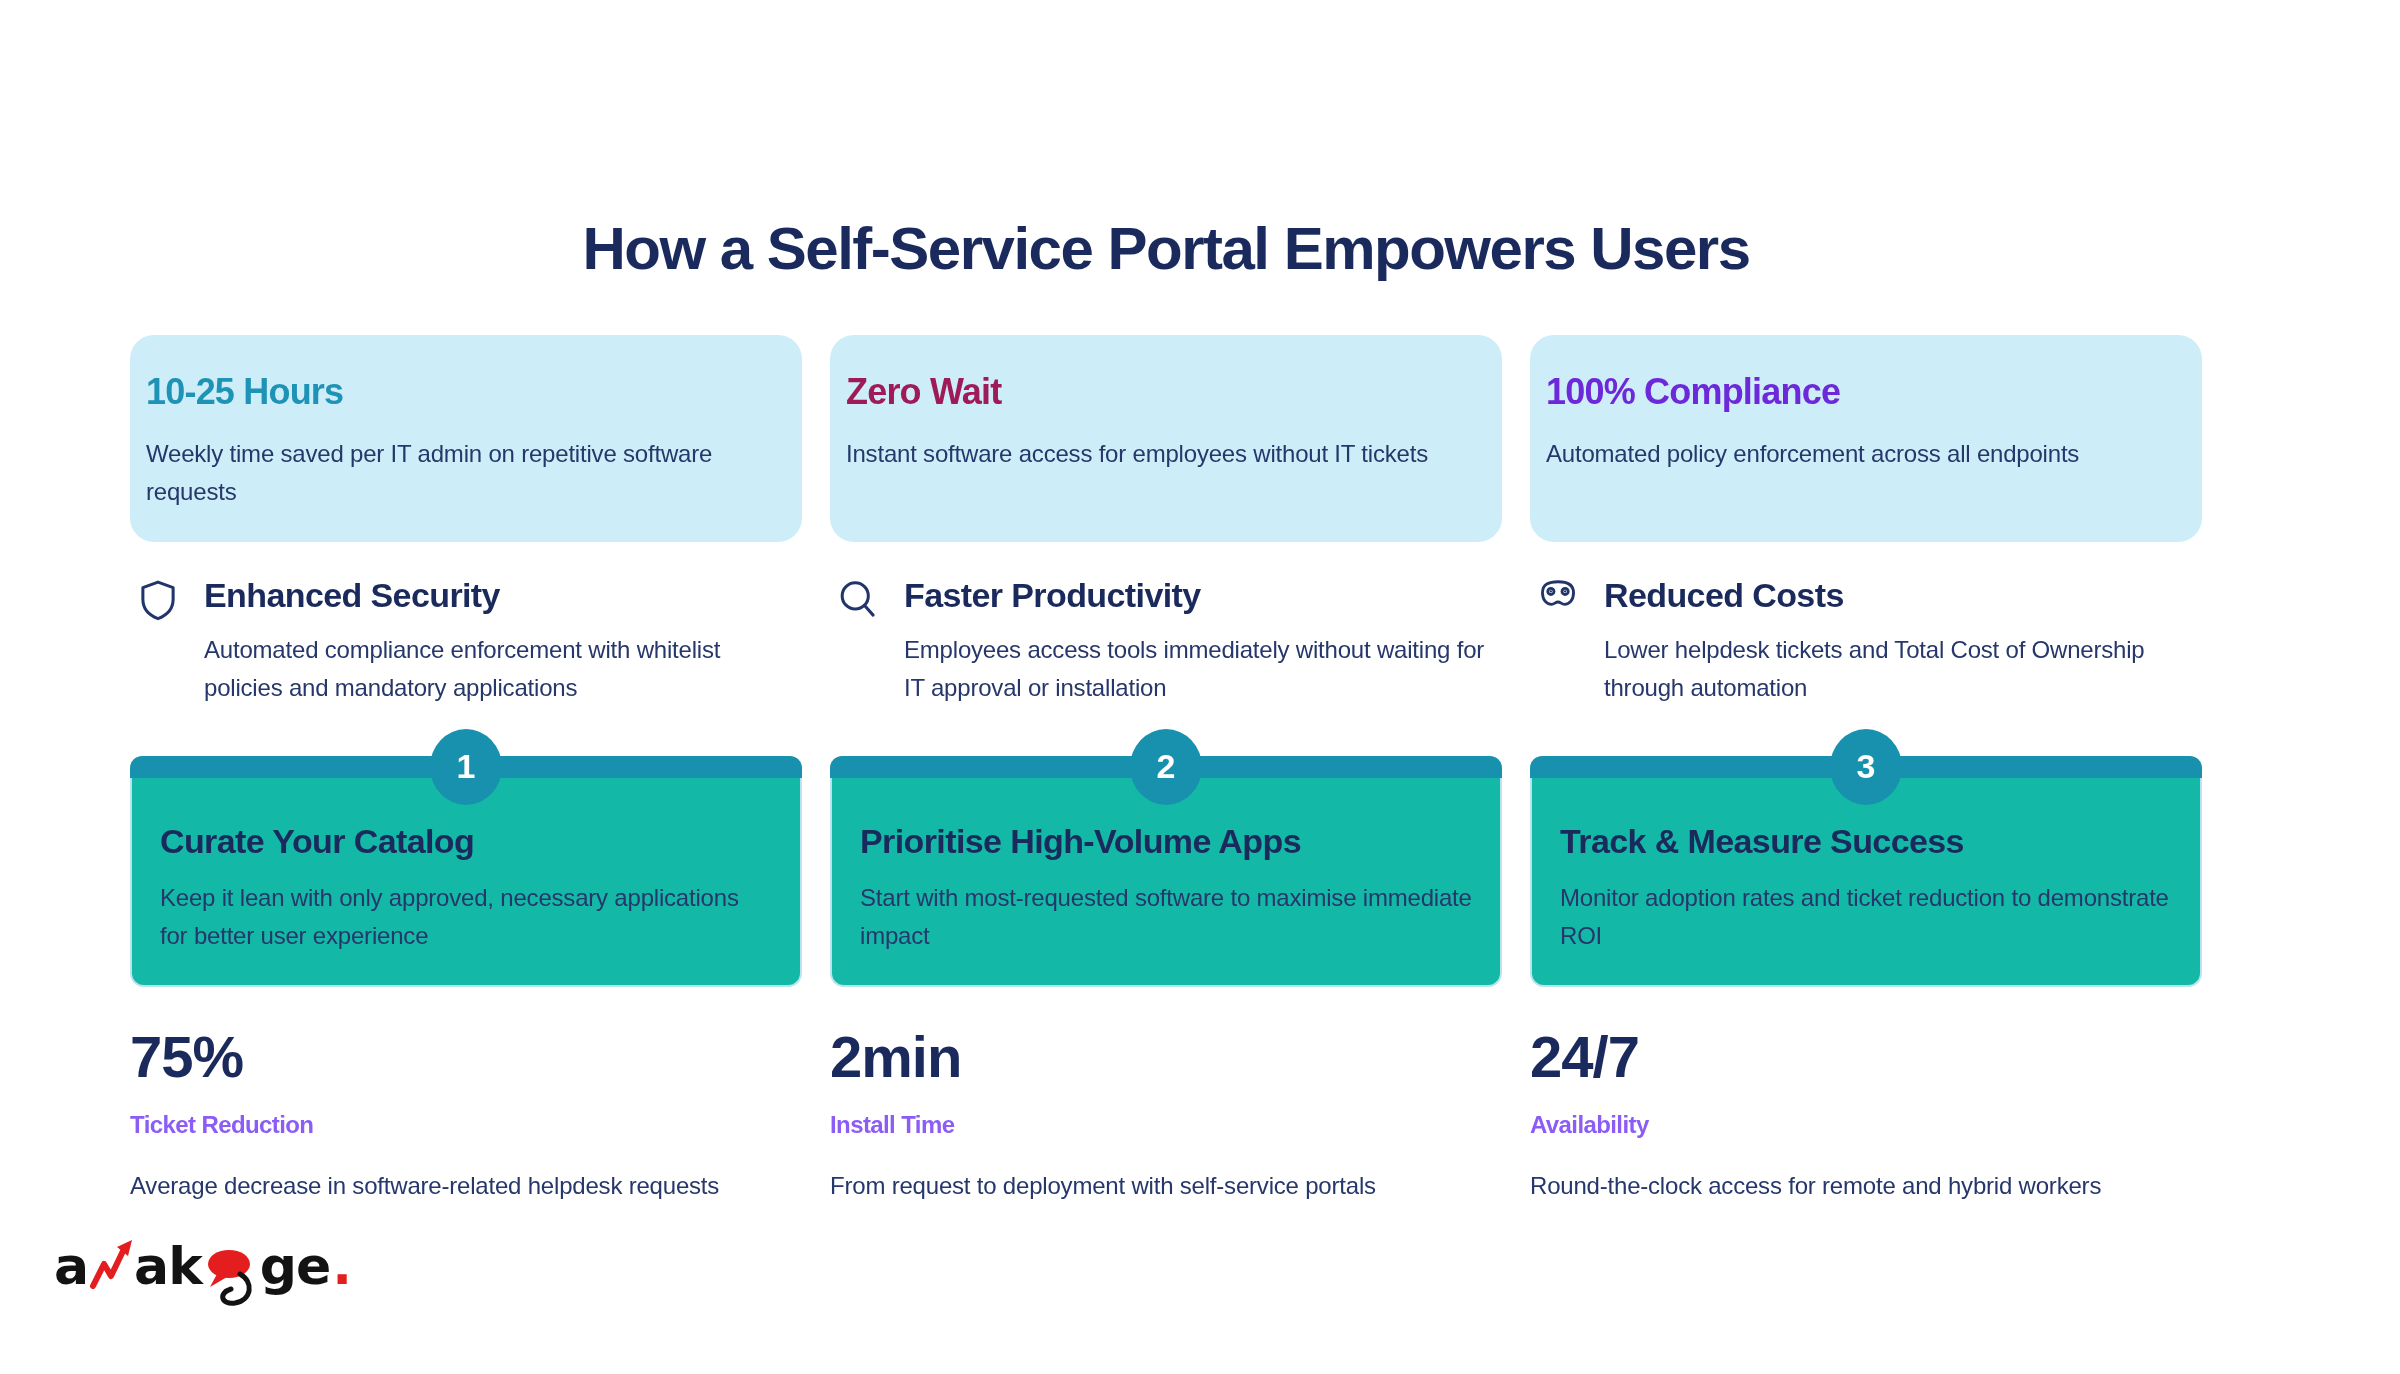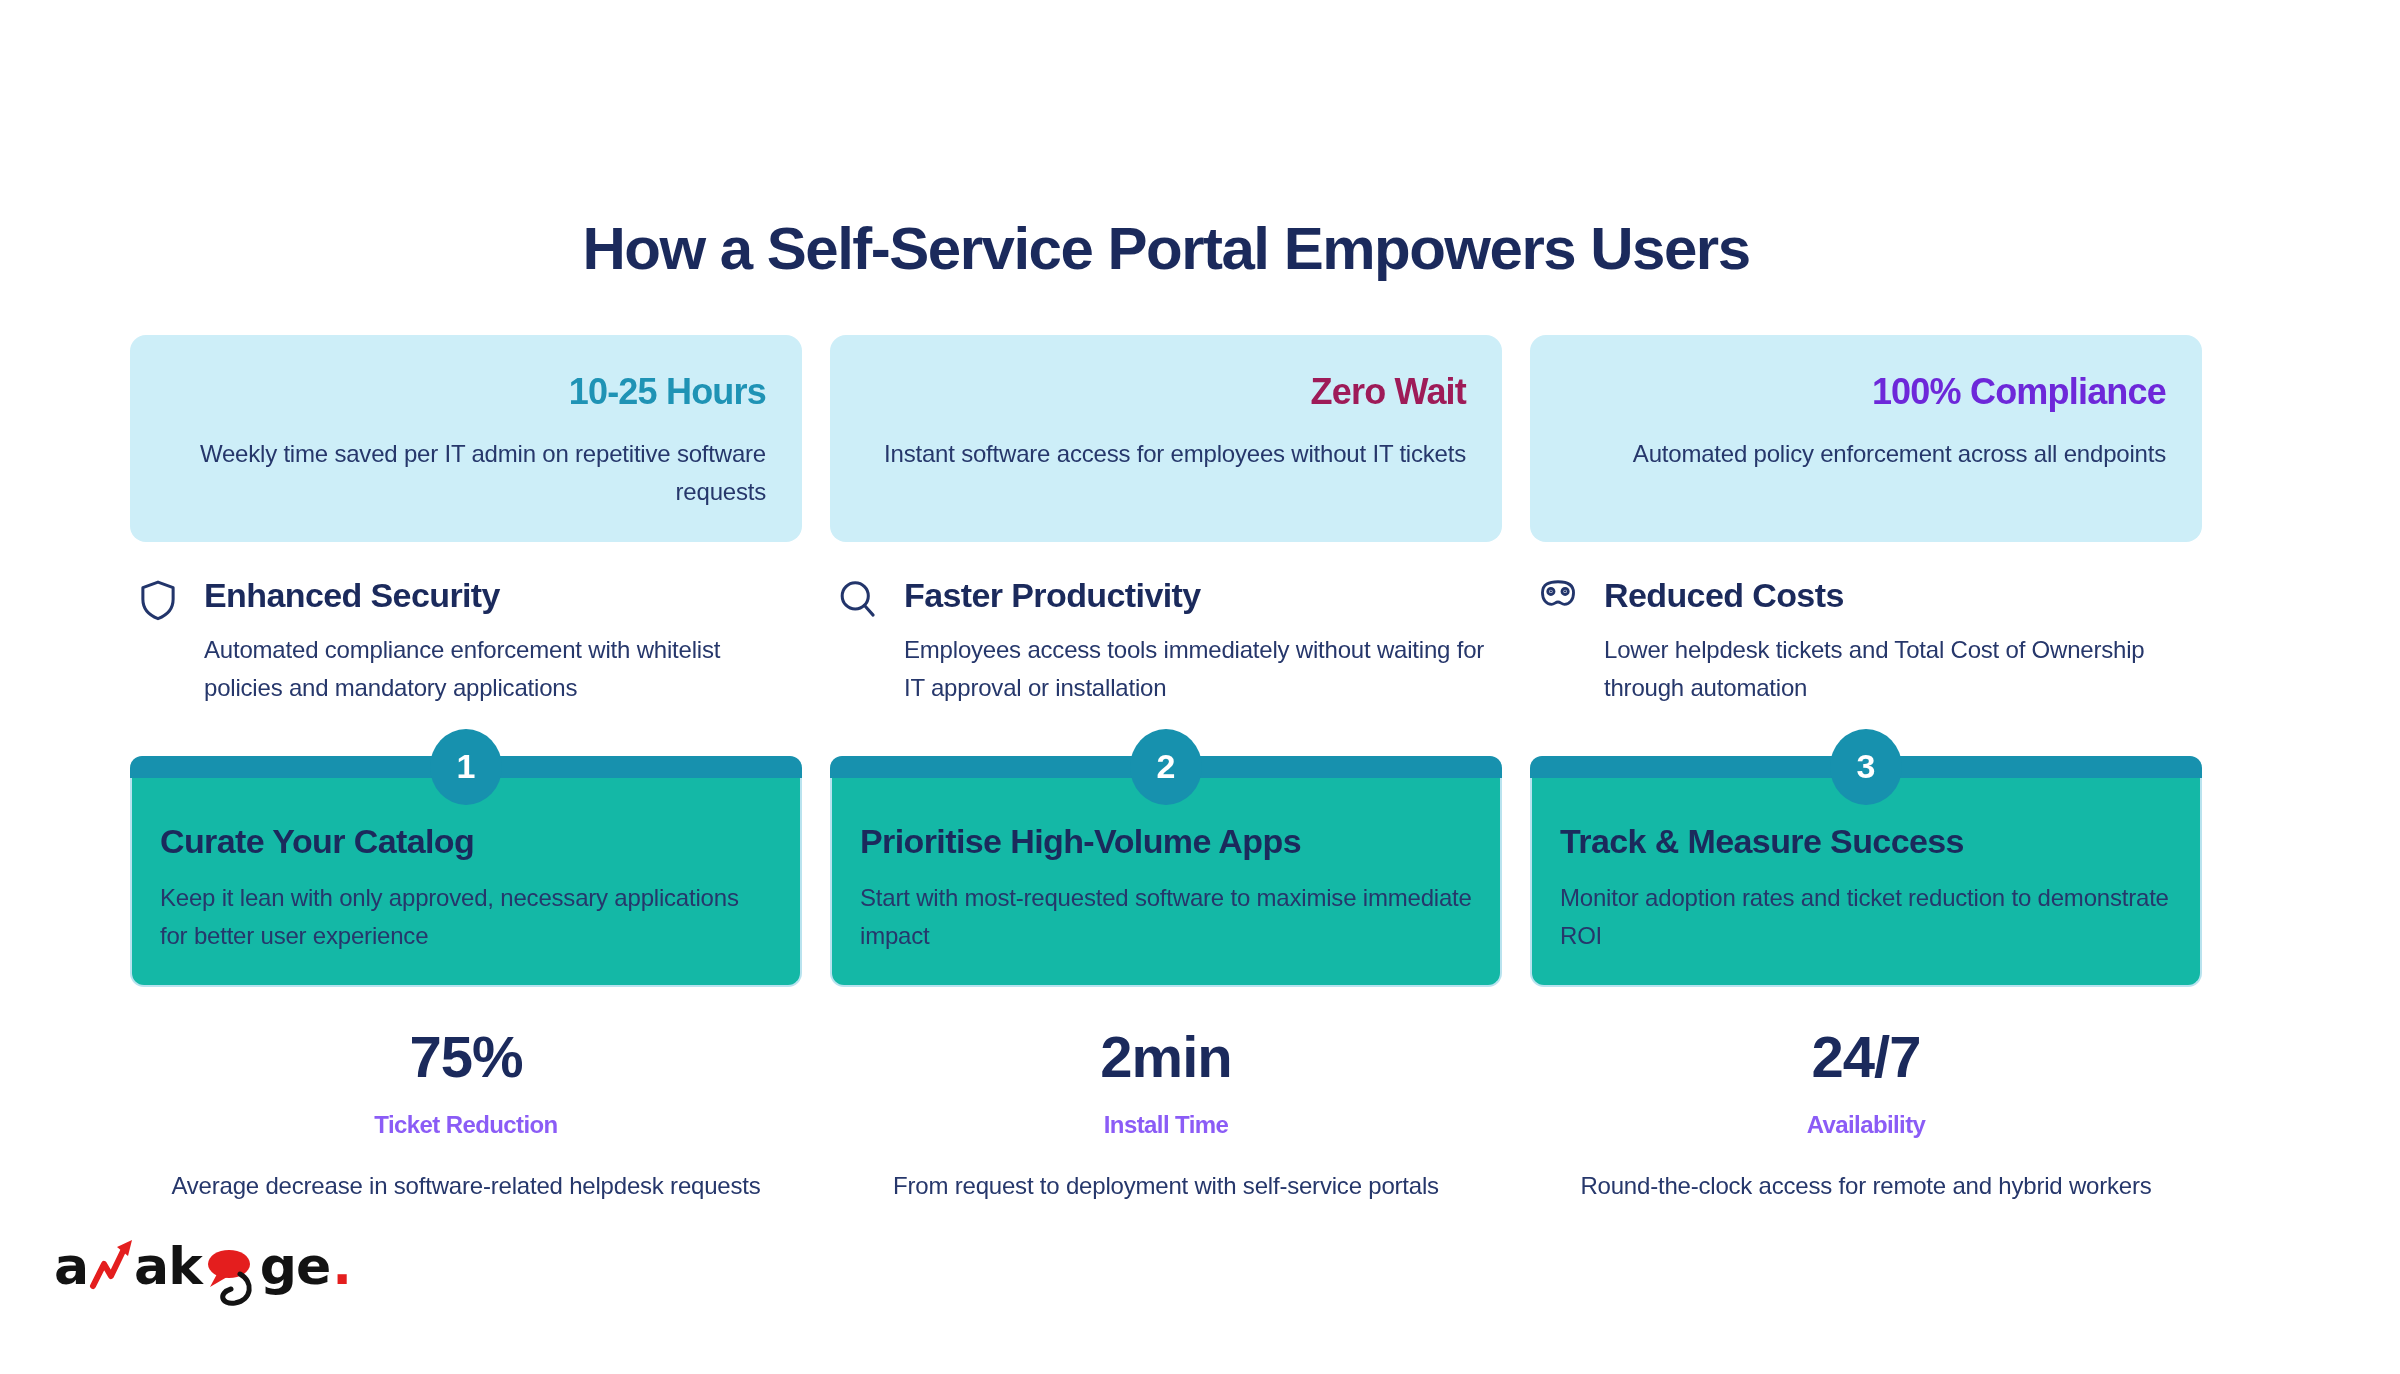--- a/index.html
+++ b/index.html
@@ -12,22 +12,22 @@
   .page-title {
     margin:0; padding-top:214px; text-align:center;
     font-size:60px; font-weight:700; color:#1b2a5c; letter-spacing:-1.5px;
   }
 
   .row { display:grid; grid-template-columns:repeat(3,1fr); column-gap:28px; }
 
   
   .stats-row { margin-top:52px; }
   .stat-card {
-    background:#cdeef8; border-radius:16px; padding:30px 36px;
-    min-height:175px; box-sizing:border-box;text-align:right;
+    background:#cdeef8; border-radius:24px; padding:30px 16px;
+    min-height:175px; box-sizing:border-box;
   }
   .stat-headline { font-size:36px; font-weight:700; letter-spacing:-0.8px; margin:6px 0 22px; }
   .teal    { color:#1f93b5; }
   .crimson { color:#9e1b58; }
   .green   { color:#6d28d9; }
   .body-text {
     font-size:24px; line-height:1.6; color:#26376b; letter-spacing:-0.2px;
   }
 
   
@@ -52,21 +52,21 @@
   .step-body {
     background:#14b8a6; border:2px solid #b9e3ef; border-top:none;
     border-radius:0 0 14px 14px; padding:44px 28px 30px;
     min-height:203px; box-sizing:border-box;
   }
   .step-title { font-size:34px; font-weight:700; color:#1b2a5c; letter-spacing:-0.6px; margin:0; }
   .step-desc { margin-top:18px; }
 
   
   .metrics-row { margin-top:38px; }
-  .metric { text-align:center; }
+  .metric { }
   .metric-value { font-size:58px; font-weight:700; color:#1b2a5c; letter-spacing:-1px; line-height:1.1; }
   .metric-label { margin-top:22px; font-size:24px; font-weight:700; color:#8b5cf6; letter-spacing:-0.6px; }
   .metric-desc  { margin-top:28px; }
 
   
   .logo {
     position:absolute; left:54px; top:1240px;
     display:flex; align-items:baseline;
     font-family:"DejaVu Sans", sans-serif; font-weight:800;
     font-size:52px; color:#131313; letter-spacing:-1px; line-height:1;

